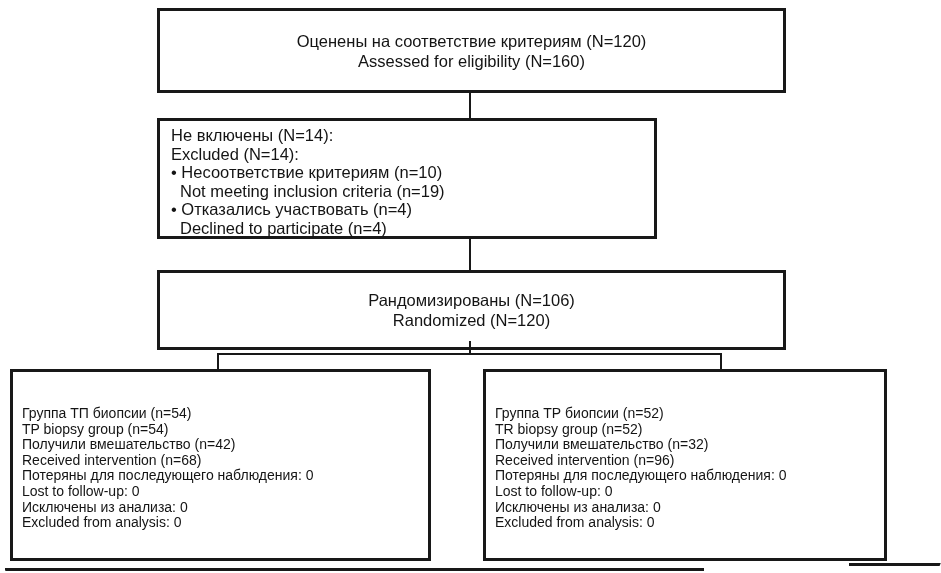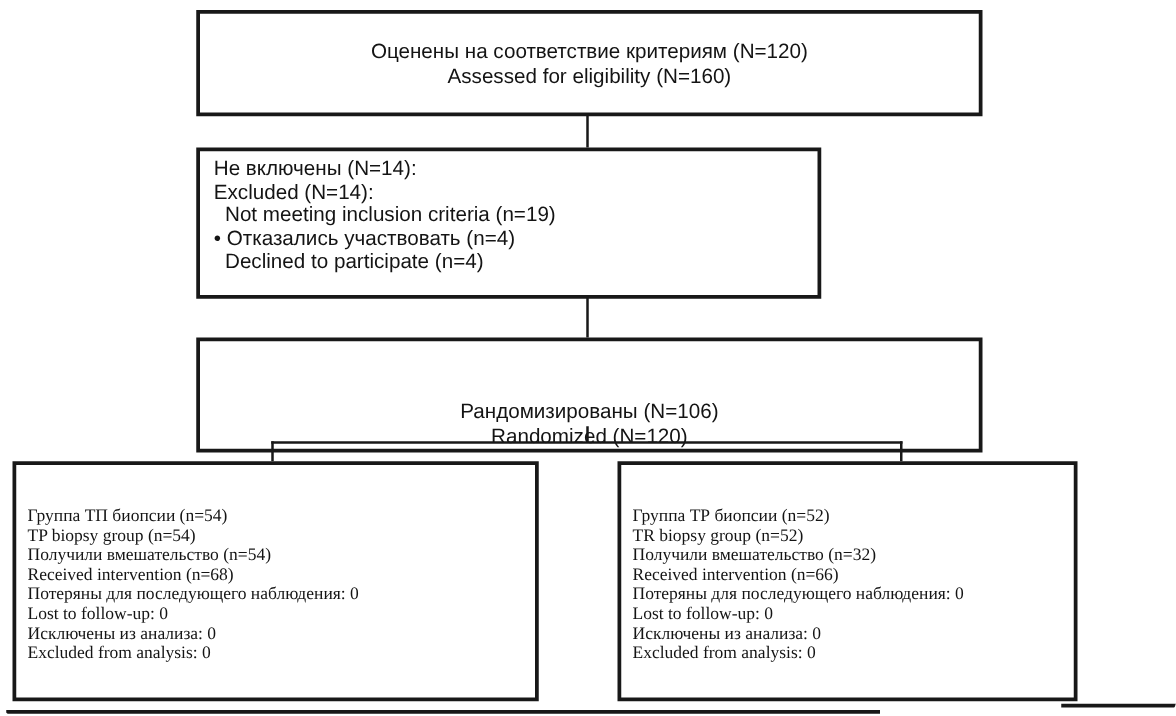--- a/index.html
+++ b/index.html
@@ -25,30 +25,30 @@
     align-items: center;
     justify-content: center;
     text-align: center;
     font-size: 16.5px;
     line-height: 20px;
   }
   #box-eligibility { left: 157px; top: 8px;   width: 629px; height: 85px; }
   #box-excluded    { left: 157px; top: 118px; width: 500px; height: 121px;
                      font-size: 16.5px; line-height: 18.5px;
                      padding: 5px 8px 0 11px; }
-  #box-randomized  { left: 157px; top: 270px; width: 629px; height: 92px; justify-content: flex-end; }
+  #box-randomized  { left: 157px; top: 270px; width: 629px; height: 80px; }
   .group-box {
-    font-family: Liberation Serif, serif;
+    font-family: Liberation Sans, sans-serif;
     font-size: 14px;
     line-height: 15.6px;
     padding: 34px 6px 0 9px;
     white-space: nowrap;
   }
   #box-tp { left: 10px;  top: 369px; width: 421px; height: 192px; }
-  #box-tr { left: 494px; top: 369px; width: 368px; height: 192px; }
+  #box-tr { left: 483px; top: 369px; width: 404px; height: 192px; }
   .line { white-space: nowrap; }
   .sub  { padding-left: 9px; }
   .conn { position: absolute; background: #181818; }
   #conn-top      { left: 469px; top: 92px;  width: 2px;   height: 27px; }
   #conn-mid      { left: 469px; top: 238px; width: 2px;   height: 33px; }
   #conn-low      { left: 469px; top: 341px; width: 2px;   height: 13px; }
   #conn-split    { left: 217px; top: 353px; width: 505px; height: 2px;  }
   #conn-drop-l   { left: 217px; top: 353px; width: 2px;   height: 17px; }
   #conn-drop-r   { left: 720px; top: 353px; width: 2px;   height: 17px; }
   #stray-a       { left: 5px;   top: 568px; width: 699px; height: 3px;  }
@@ -62,53 +62,54 @@
   <div class="box center-box" id="box-eligibility">
     <div class="line">Оценены на соответствие критериям (N=120)</div>
     <div class="line">Assessed for eligibility (N=160)</div>
   </div>
 
   <div class="conn" id="conn-top"></div>
 
   <div class="box" id="box-excluded">
     <div class="line">Не включены (N=14):</div>
     <div class="line">Excluded (N=14):</div>
+    <div class="line">• Несоответствие критериям (n=10)</div>
     <div class="line sub">Not meeting inclusion criteria (n=19)</div>
     <div class="line">• Отказались участвовать (n=4)</div>
     <div class="line sub">Declined to participate (n=4)</div>
   </div>
 
   <div class="conn" id="conn-mid"></div>
 
   <div class="box center-box" id="box-randomized">
     <div class="line">Рандомизированы (N=106)</div>
     <div class="line">Randomized (N=120)</div>
   </div>
 
   <div class="conn" id="conn-low"></div>
   <div class="conn" id="conn-split"></div>
   <div class="conn" id="conn-drop-l"></div>
   <div class="conn" id="conn-drop-r"></div>
 
   <div class="box group-box" id="box-tp">
     <div class="line">Группа ТП биопсии (n=54)</div>
     <div class="line">TP biopsy group (n=54)</div>
-    <div class="line">Получили вмешательство (n=54)</div>
+    <div class="line">Получили вмешательство (n=42)</div>
     <div class="line">Received intervention (n=68)</div>
     <div class="line">Потеряны для последующего наблюдения: 0</div>
     <div class="line">Lost to follow-up: 0</div>
     <div class="line">Исключены из анализа: 0</div>
     <div class="line">Excluded from analysis: 0</div>
   </div>
 
   <div class="box group-box" id="box-tr">
     <div class="line">Группа ТР биопсии (n=52)</div>
     <div class="line">TR biopsy group (n=52)</div>
     <div class="line">Получили вмешательство (n=32)</div>
-    <div class="line">Received intervention (n=66)</div>
+    <div class="line">Received intervention (n=96)</div>
     <div class="line">Потеряны для последующего наблюдения: 0</div>
     <div class="line">Lost to follow-up: 0</div>
     <div class="line">Исключены из анализа: 0</div>
     <div class="line">Excluded from analysis: 0</div>
   </div>
 
   <div class="conn" id="stray-a"></div>
   <div class="conn" id="stray-b"></div>
 
 </div>

